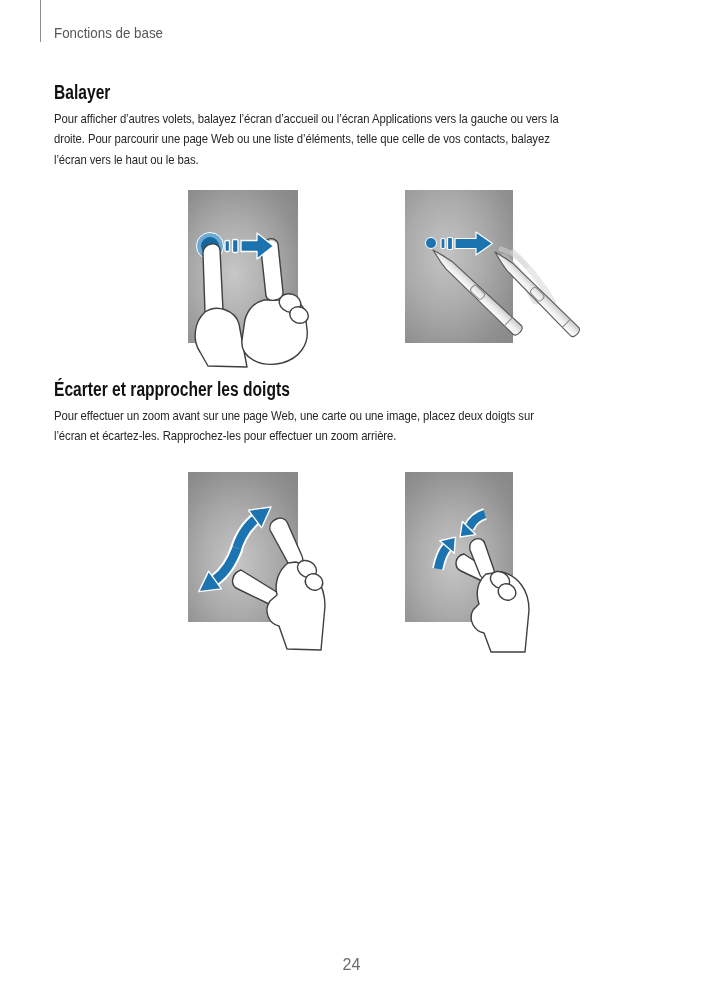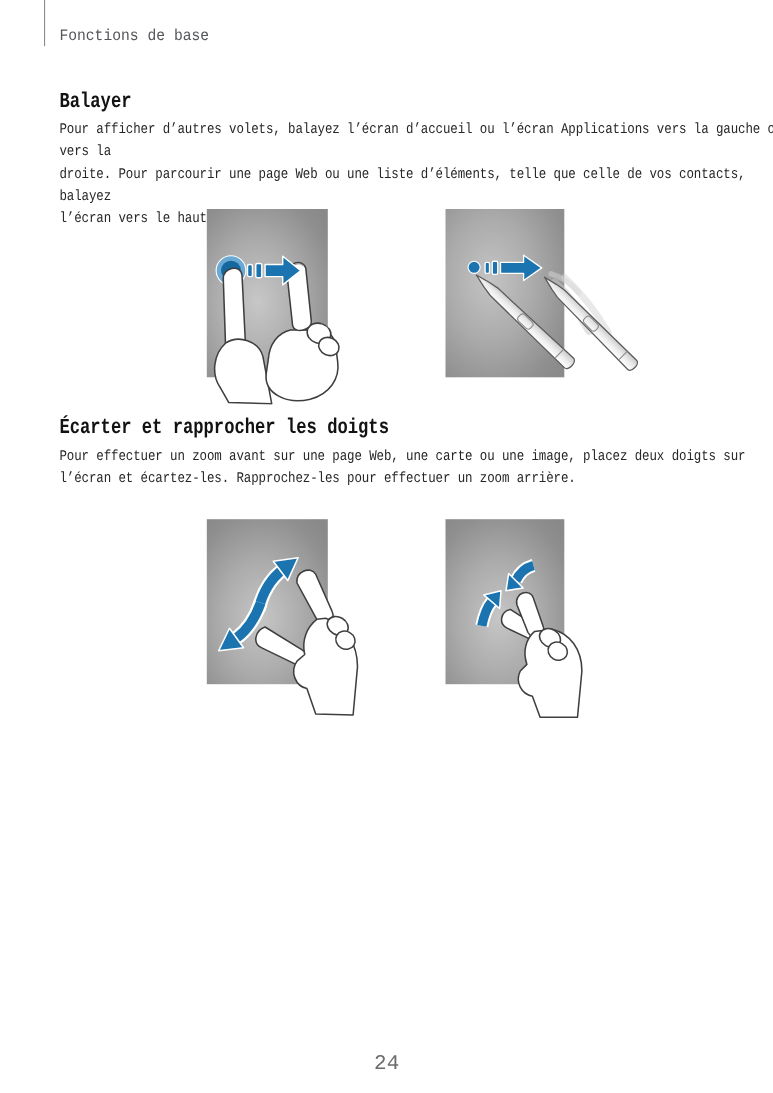--- a/index.html
+++ b/index.html
@@ -1,18 +1,18 @@
 <!DOCTYPE html>
 <html><head>
 <meta charset="utf-8">
 <style>
   html,body{margin:0;padding:0;background:#ffffff;}
   .page{
     position:relative;width:703px;height:994px;background:#ffffff;
-    font-family:Liberation Mono, monospace;overflow:hidden;
+    font-family:Liberation Sans, sans-serif;overflow:hidden;
   }
   .header-rule{position:absolute;left:40px;top:0;width:1.4px;height:42px;background:#8d8d8f;}
   .running-header{
     position:absolute;left:54px;top:25px;font-size:14.5px;color:#55565a;
     transform:scaleX(.92);transform-origin:0 0;white-space:nowrap;
   }
   .sec-heading{
     position:absolute;left:54px;margin:0;font-size:19.5px;font-weight:bold;color:#121212;
     transform:scaleX(.80);transform-origin:0 0;white-space:nowrap;letter-spacing:0;
   }
@@ -25,21 +25,21 @@
   }
   .p1pos{top:109px;}
   .p2pos{top:406px;}
   .fig{position:absolute;}
   .fig1{left:185px;top:186px;}
   .fig2{left:400px;top:186px;}
   .fig3{left:183px;top:468px;}
   .fig4{left:398px;top:468px;}
   .page-number{
     position:absolute;left:0;right:0;top:956px;text-align:center;
-    font-size:19px;color:#6b6c6e;
+    font-size:16px;color:#6b6c6e;
   }
 </style>
 </head>
 <body>
 
 <div class="page">
 
   <div class="header-rule"></div>
   <div class="running-header">Fonctions de base</div>
 

